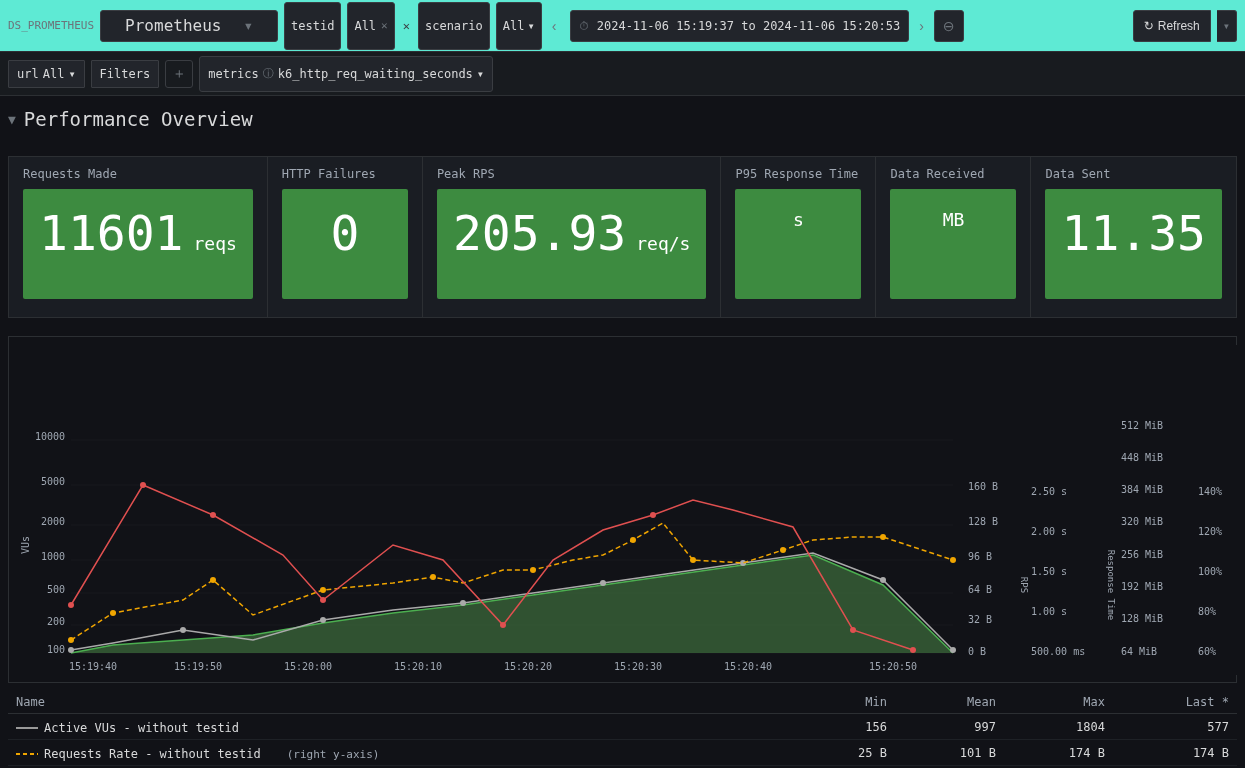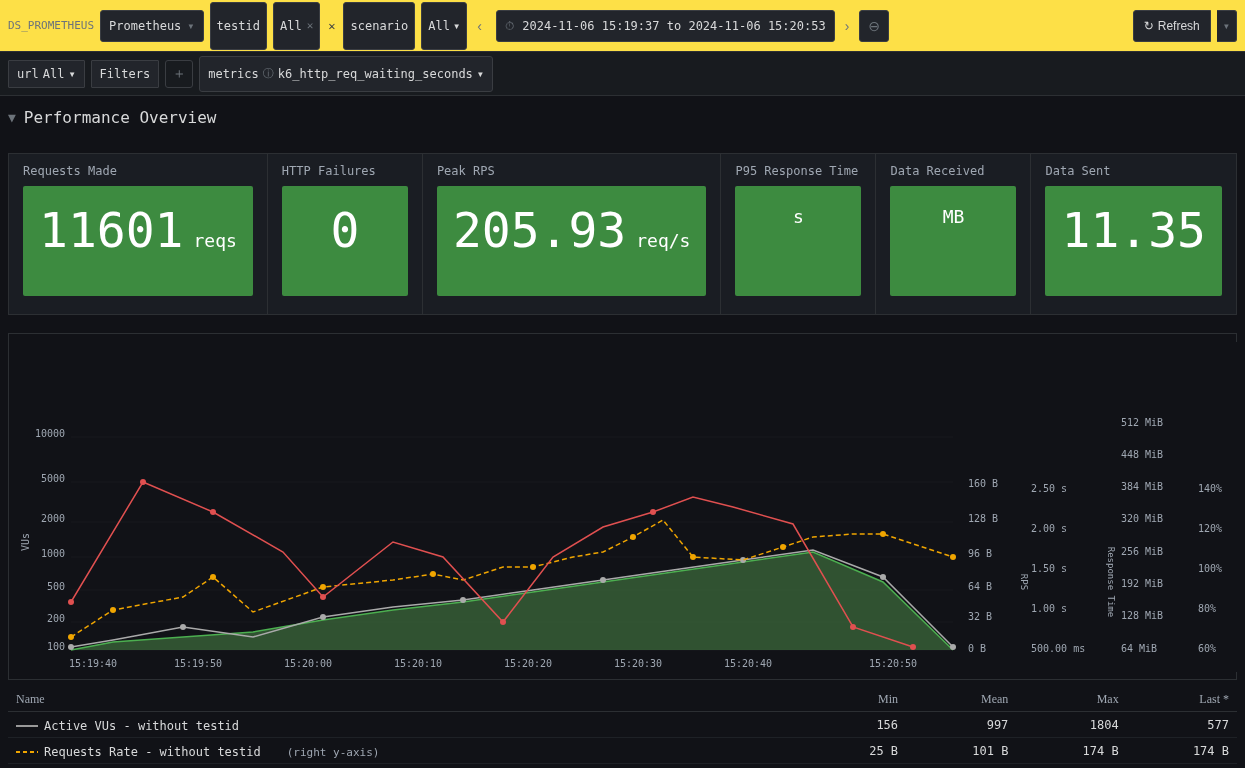--- a/index.html
+++ b/index.html
@@ -12,43 +12,43 @@
       min-height: 768px;
       overflow-x: hidden;
     }
 
     
     .top-bar {
       display: flex;
       align-items: center;
       gap: 6px;
       padding: 6px 8px;
-      background: #fde047;
+      background: #5eead4;
       border-bottom: 1px solid #2c2f33;
       height: 52px;
       flex-wrap: nowrap;
     }
 
     .ds-label {
       color: #6c737a;
       font-size: 11px;
       white-space: nowrap;
     }
 
     .dropdown-btn {
       display: flex;
       align-items: center;
-      gap: 4px;
+      gap: 20px;
       background: #22252b;
       border: 1px solid #3a3d42;
       border-radius: 3px;
-      padding: 4px 8px;
-      color: #d8d9da;
-      cursor: pointer;
-      font-size: 12px;
+      padding: 4px 24px;
+      color: #d8d9da;
+      cursor: pointer;
+      font-size: 16px;
       height: 32px;
       white-space: nowrap;
     }
     .dropdown-btn .chevron { color: #6c737a; margin-left: 2px; }
 
     .tag-pill {
       display: flex;
       align-items: center;
       gap: 3px;
       background: #22252b;
@@ -184,21 +184,21 @@
     .section-header {
       display: flex;
       align-items: center;
       gap: 8px;
       padding: 12px 8px 8px 8px;
       cursor: pointer;
     }
     .collapse-arrow { color: #6c737a; font-size: 13px; }
     .section-title {
       color: #d8d9da;
-      font-size: 16px;
+      font-size: 19px;
       font-weight: 500;
     }
 
     
     .stat-cards {
       display: flex;
       gap: 0;
       margin: 18px 8px;
       border: 1px solid #2c2f33;
     }
@@ -257,21 +257,20 @@
       width: 100%;
       border-collapse: collapse;
       font-size: 12px;
     }
     .legend-table th {
       color: #9fa7b2;
       text-align: left;
       padding: 4px 8px;
       border-bottom: 1px solid #2c2f33;
       font-weight: 400;
-      font-family: Liberation Serif, serif;
     }
     .legend-table th.right { text-align: right; }
     .legend-table td {
       padding: 4px 8px;
       color: #d8d9da;
       border-bottom: 1px solid #1e2126;
     }
     .legend-table td.right { text-align: right; }
     .legend-line-icon {
       display: inline-flex;

